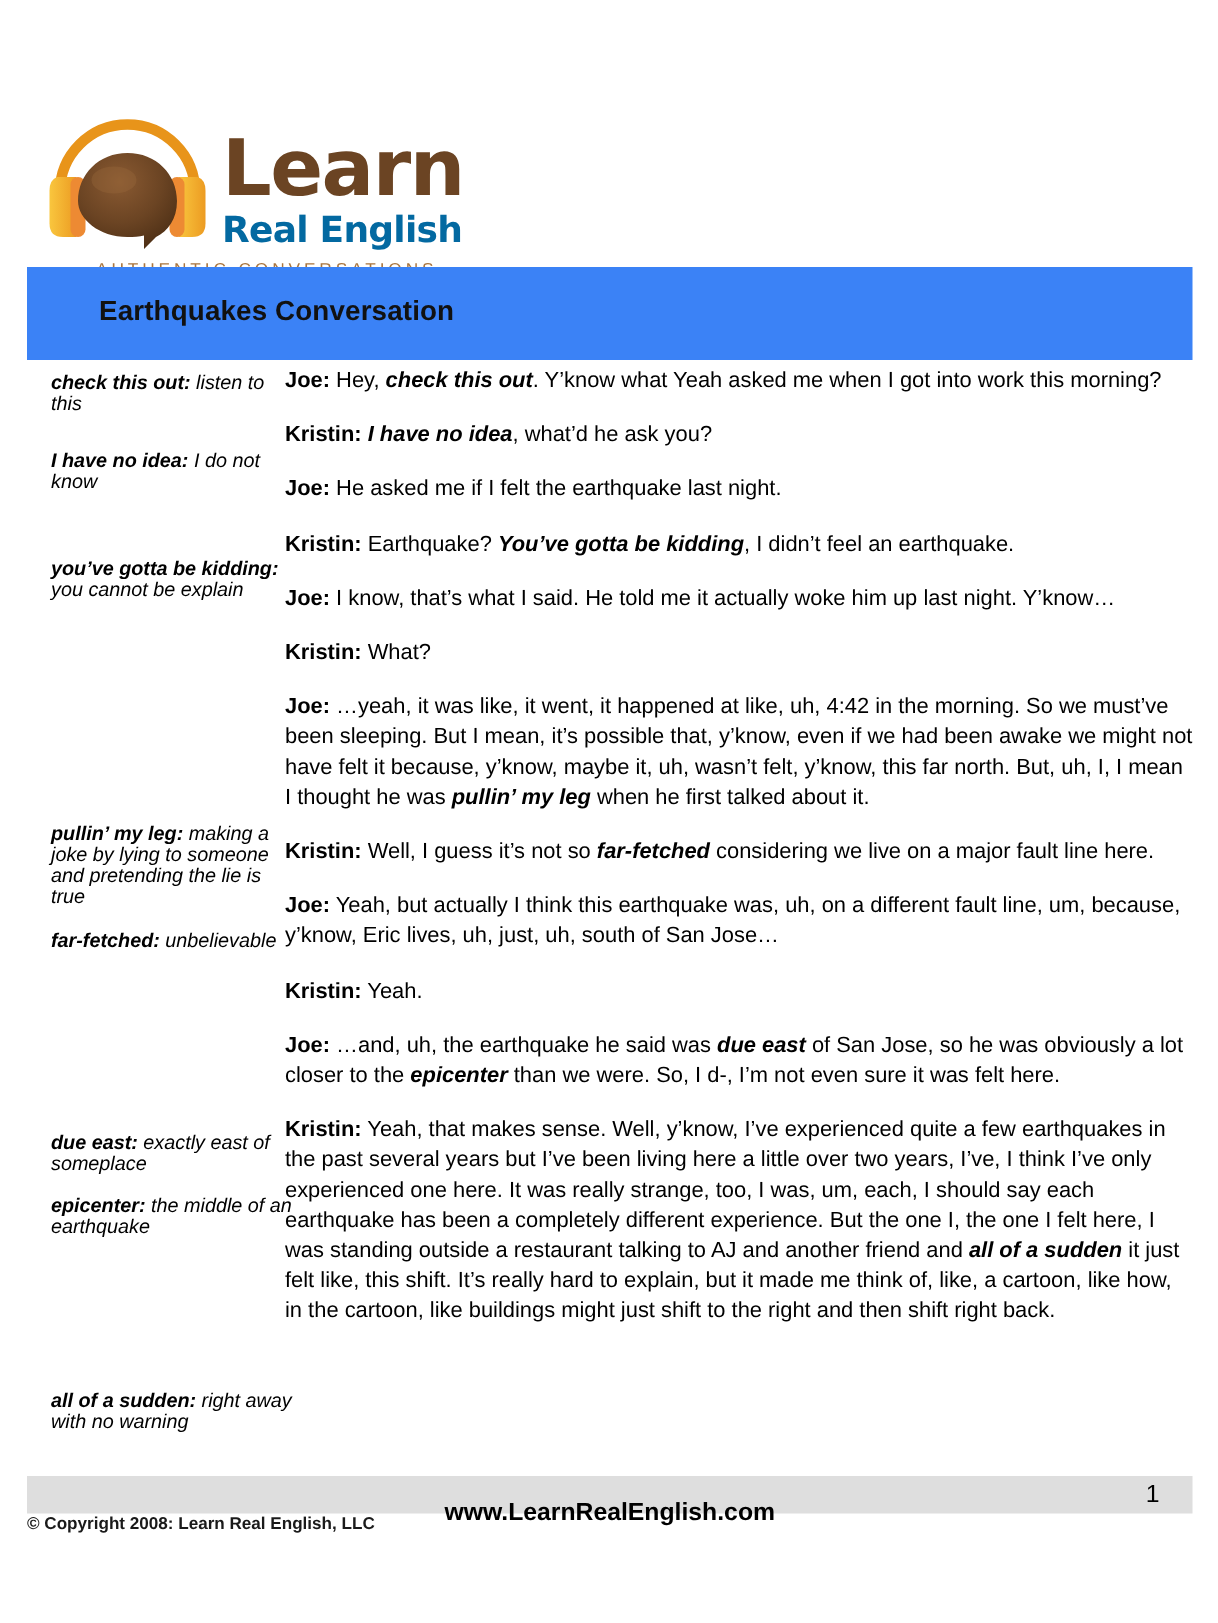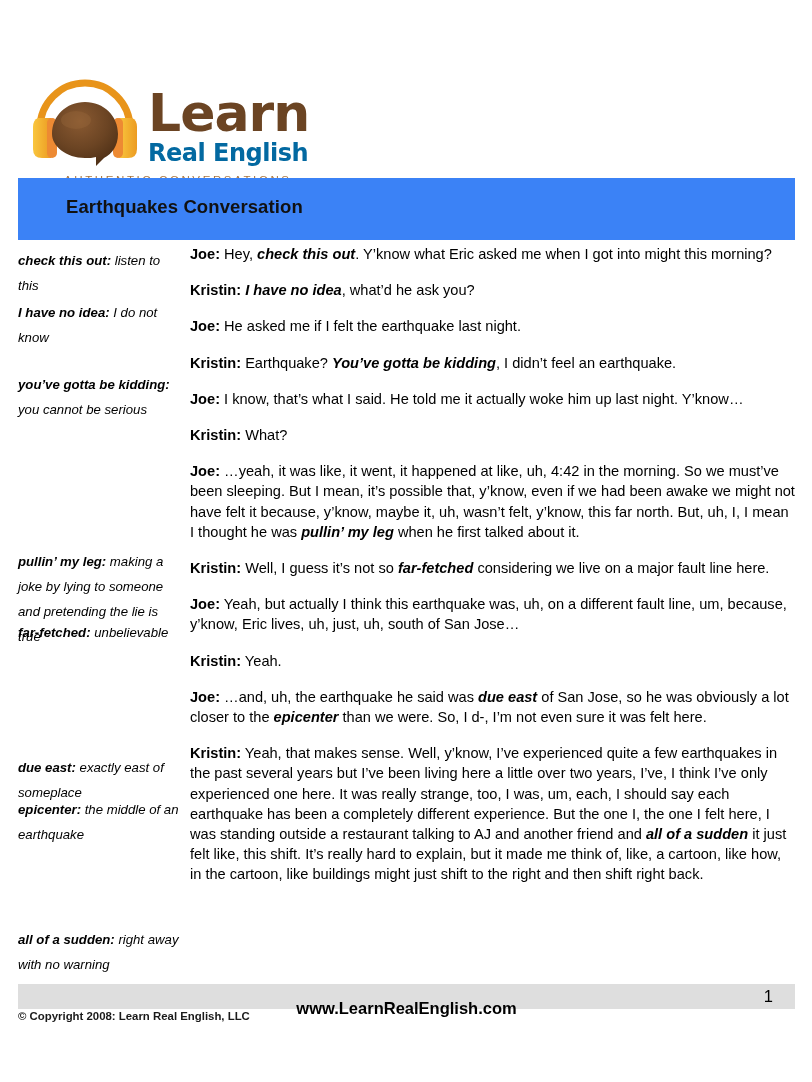--- a/index.html
+++ b/index.html
@@ -92,24 +92,24 @@
     width: 777px;
   }
   .vocab-col {
     position: absolute;
     left: 0px;
     top: 0px;
     width: 164px;
   }
   .vocab-entry {
     position: absolute;
-    left: 0px;
+    left: 16px;
     width: 164px;
     font-size: 13.2px;
-    line-height: 25px;
+    line-height: 14px;
     font-style: italic;
     color: #000;
   }
   .vocab-entry .term {
     font-weight: bold;
     font-style: italic;
   }
   .vocab-entry .def {
     font-weight: normal;
     font-style: italic;
@@ -211,29 +211,29 @@
 </div>
 
 <div class="title-bar">
   <div class="title-text">Earthquakes Conversation</div>
 </div>
 
 <div class="content">
   <div class="vocab-col">
       <div class="vocab-entry" style="top: 4px;"><span class="term">check this out:</span><span class="def"> listen to this</span></div>
       <div class="vocab-entry" style="top: 56px;"><span class="term">I have no idea:</span><span class="def"> I do not know</span></div>
-      <div class="vocab-entry" style="top: 128px;"><span class="term">you’ve gotta be kidding:</span><span class="def"> you cannot be serious</span></div>
+      <div class="vocab-entry" style="top: 128px;"><span class="term">you’ve gotta be kidding:</span><span class="def"> you cannot be explain</span></div>
       <div class="vocab-entry" style="top: 305px;"><span class="term">pullin’ my leg:</span><span class="def"> making a joke by lying to someone and pretending the lie is true</span></div>
       <div class="vocab-entry" style="top: 376px;"><span class="term">far-fetched:</span><span class="def"> unbelievable</span></div>
       <div class="vocab-entry" style="top: 511px;"><span class="term">due east:</span><span class="def"> exactly east of someplace</span></div>
       <div class="vocab-entry" style="top: 553px;"><span class="term">epicenter:</span><span class="def"> the middle of an earthquake</span></div>
       <div class="vocab-entry" style="top: 683px;"><span class="term">all of a sudden:</span><span class="def"> right away with no warning</span></div>
     </div>
   <div class="transcript-col">
-      <div class="turn"><span class="speaker">Joe:</span><span> Hey, </span><span class="hl">check this out</span><span>.  Y’know what Eric asked me when I got into might this morning?</span></div>
+      <div class="turn"><span class="speaker">Joe:</span><span> Hey, </span><span class="hl">check this out</span><span>.  Y’know what Yeah asked me when I got into work this morning?</span></div>
       <div class="turn"><span class="speaker">Kristin:</span><span>  </span><span class="hl">I have no idea</span><span>, what’d he ask you?</span></div>
       <div class="turn"><span class="speaker">Joe:</span><span>  He asked me if I felt the earthquake last night.</span></div>
       <div class="turn"><span class="speaker">Kristin:</span><span>  Earthquake?  </span><span class="hl">You’ve gotta be kidding</span><span>, I didn’t feel an earthquake.</span></div>
       <div class="turn"><span class="speaker">Joe:</span><span>  I know, that’s what I said.  He told me it actually woke him up last night.  Y’know…</span></div>
       <div class="turn"><span class="speaker">Kristin:</span><span>  What?</span></div>
       <div class="turn"><span class="speaker">Joe:</span><span>  …yeah, it was like, it went, it happened at like, uh, 4:42 in the morning.  So we must’ve been sleeping.  But I mean, it’s possible that, y’know, even if we had been awake we might not have felt it because, y’know, maybe it, uh, wasn’t felt, y’know, this far north.  But, uh, I, I mean I thought he was </span><span class="hl">pullin’ my leg</span><span> when he first talked about it.</span></div>
       <div class="turn"><span class="speaker">Kristin:</span><span>  Well, I guess it’s not so </span><span class="hl">far-fetched</span><span> considering we live on a major fault line here.</span></div>
       <div class="turn"><span class="speaker">Joe:</span><span>  Yeah, but actually I think this earthquake was, uh, on a different fault line, um, because, y’know, Eric lives, uh, just, uh, south of San Jose…</span></div>
       <div class="turn"><span class="speaker">Kristin:</span><span>  Yeah.</span></div>
       <div class="turn"><span class="speaker">Joe:</span><span>  …and, uh, the earthquake he said was </span><span class="hl">due east</span><span> of San Jose, so he was obviously a lot closer to the </span><span class="hl">epicenter</span><span> than we were.  So, I d-, I’m not even sure it was felt here.</span></div>

